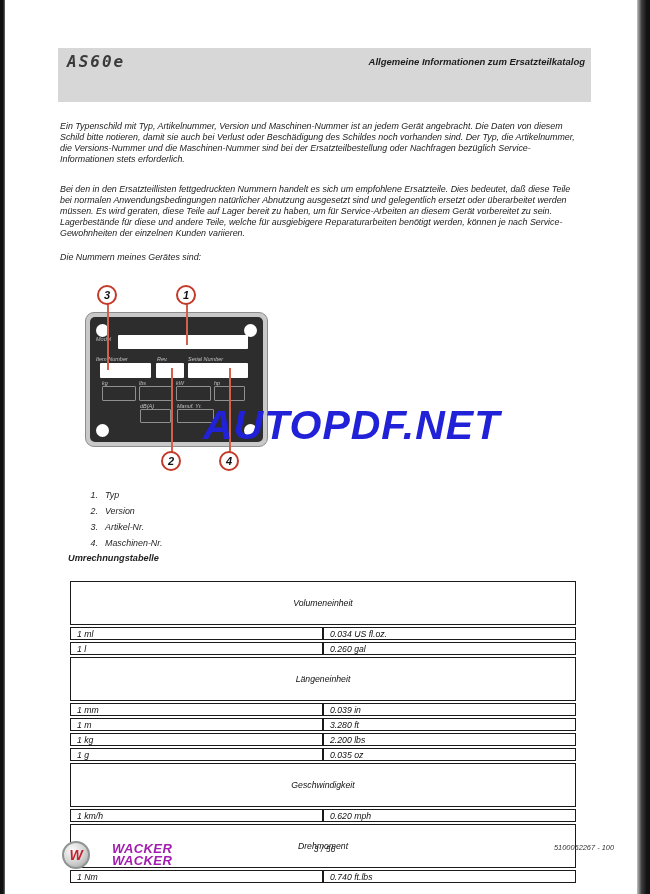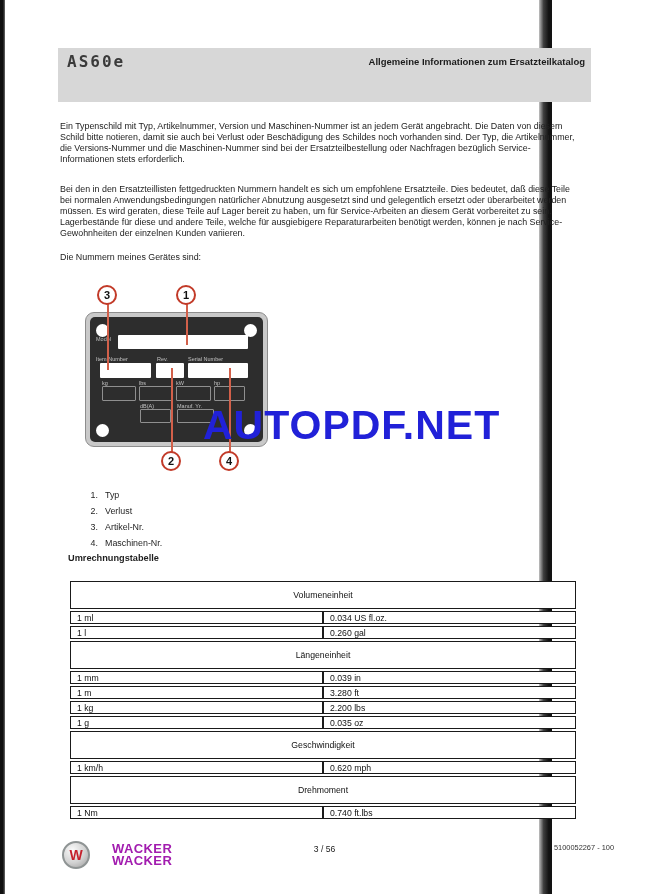--- a/index.html
+++ b/index.html
@@ -1,17 +1,17 @@
 <!DOCTYPE html>
 <html><head>
 <meta charset="utf-8">
 <style>
   * { margin: 0; padding: 0; box-sizing: border-box; }
   html, body { width: 650px; height: 894px; background: #ffffff; font-family: "Liberation Sans", sans-serif; color: #1f1f1f; overflow: hidden; }
-  .page { position: relative; width: 552px; height: 894px; background: #fff; }
+  .page { position: relative; width: 650px; height: 894px; background: #fff; font-style: italic; }
 
   .edge-left  { position: absolute; left: 0; top: 0; width: 5px; height: 894px;
                 background: linear-gradient(to right, #101010 60%, #6e6e6e); }
   .edge-right { position: absolute; right: 0; top: 0; width: 13px; height: 894px;
                 background: linear-gradient(to right, #c2c2c2, #3f3f3f 35%, #121212 75%); }
 
   
   .header-band { position: absolute; left: 58px; top: 48px; width: 533px; height: 54px; background: #d7d7d7; }
   .wordmark { position: absolute; left: 9px; top: 4px; font-family: "DejaVu Sans Mono", monospace;
               font-weight: bold; font-size: 16px; letter-spacing: 2px; color: #3a3a3a; }
@@ -46,21 +46,21 @@
   .legend-item { height: 16px; display: flex; }
   .legend-num { display: inline-block; width: 14px; text-align: right; }
   .legend-label { margin-left: 7px; }
 
   .table-heading { position: absolute; left: 68px; top: 553px; font-size: 9.2px; font-weight: bold; }
 
   
   .conv-wrap { position: absolute; left: 70px; top: 579px; }
   table.conv { border-collapse: separate; border-spacing: 0 2px; width: 506px; font-size: 8.7px; color: #111; }
   table.conv td { border: 1px solid #1a1a1a; height: 13px; padding: 0 0 0 6px; background: #fff; vertical-align: middle; }
-  table.conv td.sec { text-align: center; padding: 8px; margin-top: 8px; }
+  table.conv td.sec { text-align: center; padding: 16px; margin-top: 8px; }
   table.conv td.l { width: 50%; }
 
   
   .footer-logo-circle { position: absolute; left: 62px; top: 841px; width: 28px; height: 28px; border-radius: 50%;
        background: radial-gradient(circle at 35% 30%, #fafafa, #d2d2d2 55%, #9a9a9a 100%);
        border: 2px solid #8f9494; text-align: center; line-height: 24px;
        font-weight: bold; font-size: 14px; color: #c5202c; z-index: 2; }
   .footer-brand { position: absolute; left: 112px; top: 843px; font-weight: bold; font-size: 13px;
        line-height: 11.5px; letter-spacing: 0.4px; color: #a21caf; }
   .footer-page { position: absolute; left: 58px; top: 844px; width: 533px; text-align: center; font-size: 8.6px; color: #222; }
@@ -131,21 +131,21 @@
 
   <div class="watermark">AUTOPDF.NET</div>
 
   <div class="legend">
     <div class="legend-item">
       <span class="legend-num">1.</span>
       <span class="legend-label">Typ</span>
     </div>
     <div class="legend-item">
       <span class="legend-num">2.</span>
-      <span class="legend-label">Verlust</span>
+      <span class="legend-label">Version</span>
     </div>
     <div class="legend-item">
       <span class="legend-num">3.</span>
       <span class="legend-label">Artikel-Nr.</span>
     </div>
     <div class="legend-item">
       <span class="legend-num">4.</span>
       <span class="legend-label">Maschinen-Nr.</span>
     </div>
   </div>

